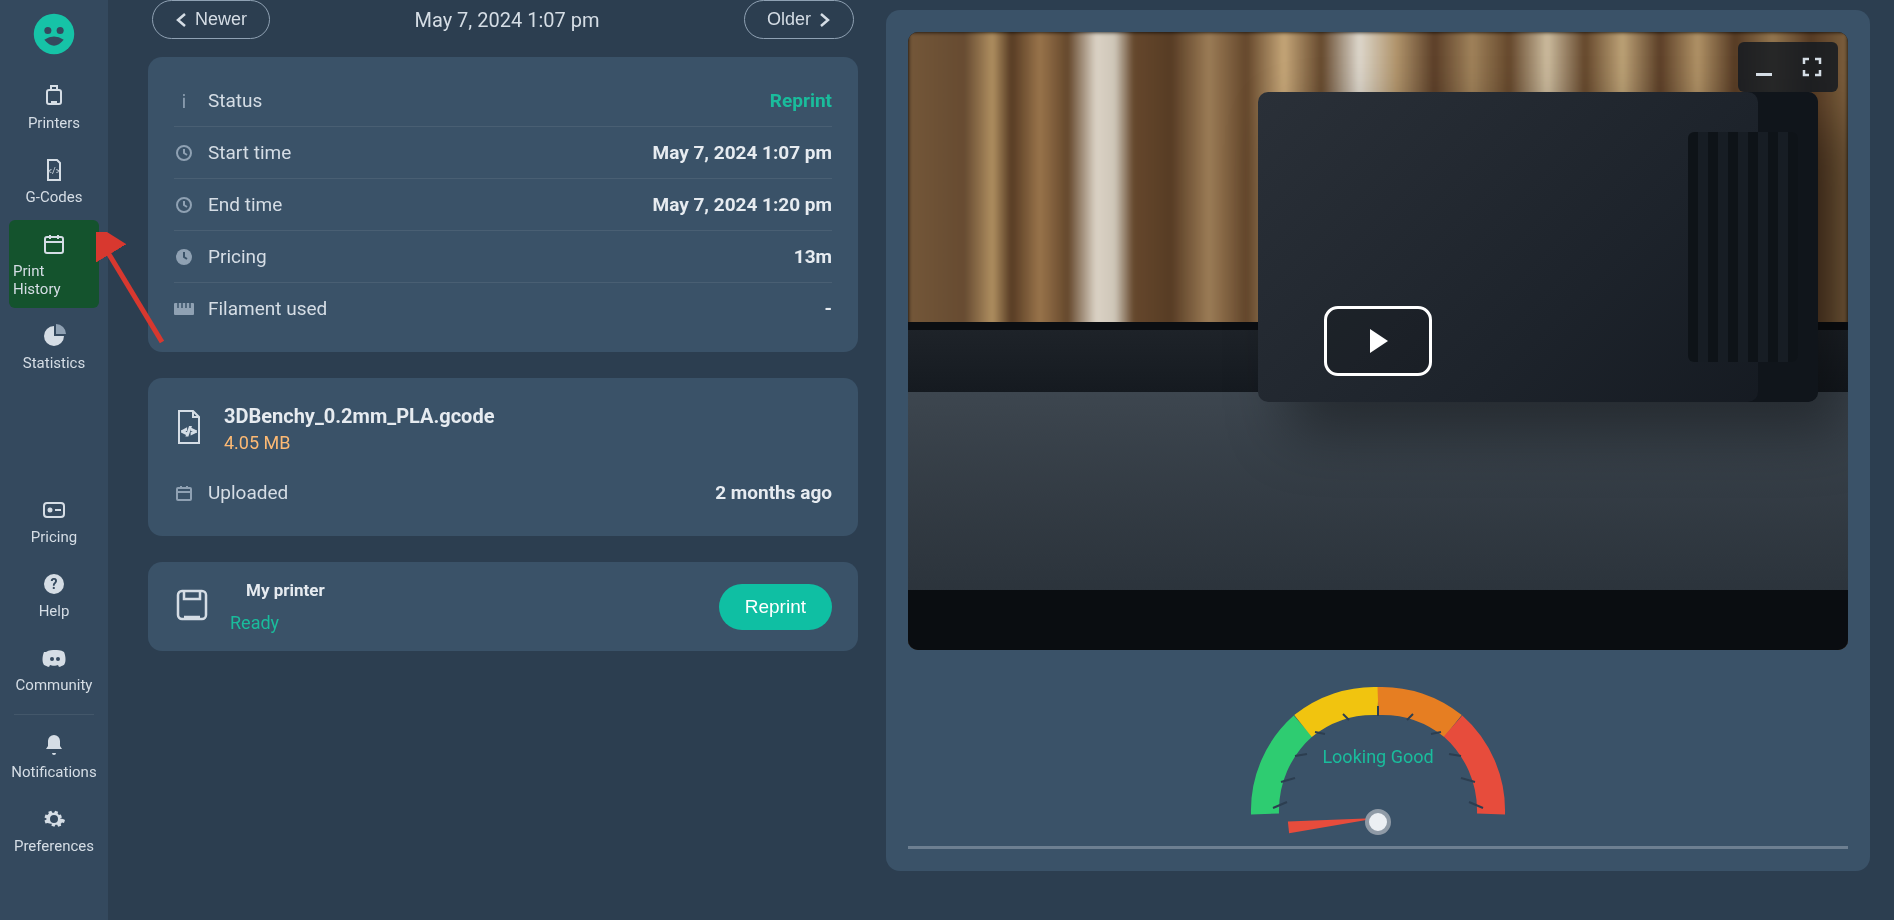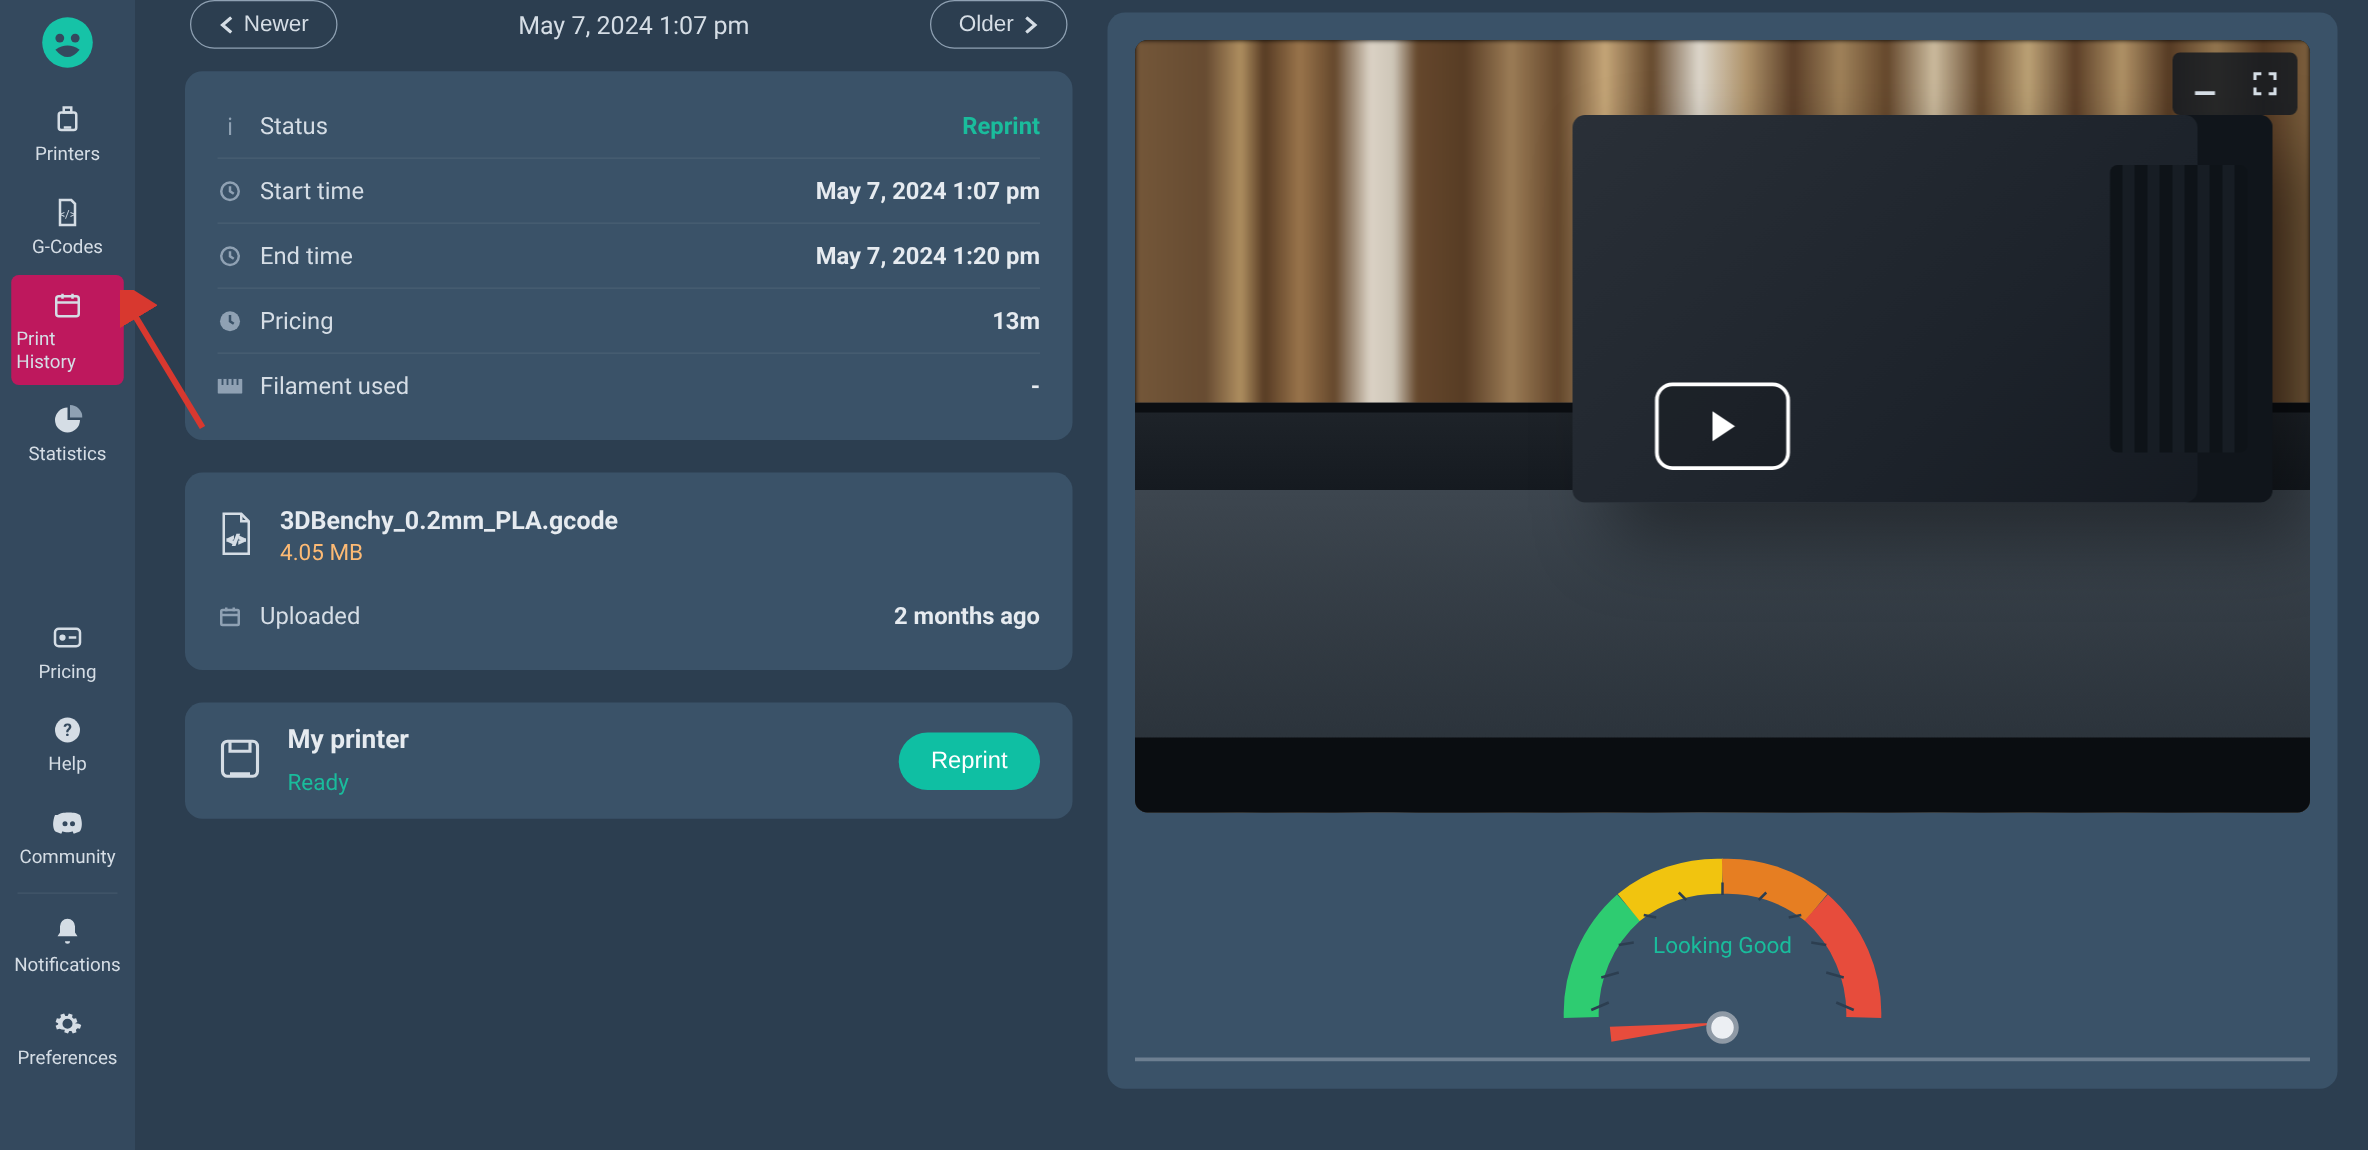--- a/index.html
+++ b/index.html
@@ -31,21 +31,21 @@
   flex-direction: column;
   align-items: center;
   gap: 6px;
   padding: 12px 4px 10px;
   cursor: pointer;
   color: #d5dde5;
   font-size: 15px;
   border-radius: 6px;
   margin-bottom: 4px;
 }
-.nav-item.active { background: #be185d; }
+.nav-item.active { background: #14532d; }
 .nav-item .icon { width: 24px; height: 24px; display:flex;align-items:center;justify-content:center;}
 .nav-divider { width: 80px; border-top: 1px solid rgba(255,255,255,.08); margin: 6px 0; }
 .nav-spacer { height: 100px; }
 
 .main {
   flex: 1;
   display: flex;
   gap: 28px;
   padding: 0 0 0 40px;
 }
@@ -86,21 +86,21 @@
 .kv .k .kicon { color:#8fa1b3; width: 20px; height: 20px; display:flex;align-items:center;justify-content:center;}
 .kv .v { font-weight: 700; color: #e6ebf0; }
 .green { color: #1abc9c !important; }
 
 .file-row { display: flex; align-items: center; gap: 20px; padding: 8px 0 6px; }
 .file-name { font-size: 20px; font-weight: 700; color:#e6ebf0;}
 .file-size { font-size: 18px; color: #fdba74; margin-top: 4px; }
 
 .printer-card { display: flex; align-items: center; justify-content: space-between; }
 .printer-left { display: flex; align-items: center; gap: 20px; }
-.printer-name { font-size: 21px; font-weight: 700; color:#e6ebf0;}
+.printer-name { font-size: 17px; font-weight: 700; color:#e6ebf0;margin-left:16px;}
 .printer-state { font-size: 18px; color: #1abc9c; margin-top: 12px; }
 .reprint-btn {
   background: #0fbfa3;
   border: none;
   color: #fff;
   font-size: 19px;
   padding: 12px 26px;
   border-radius: 999px;
   cursor: pointer;
 }

